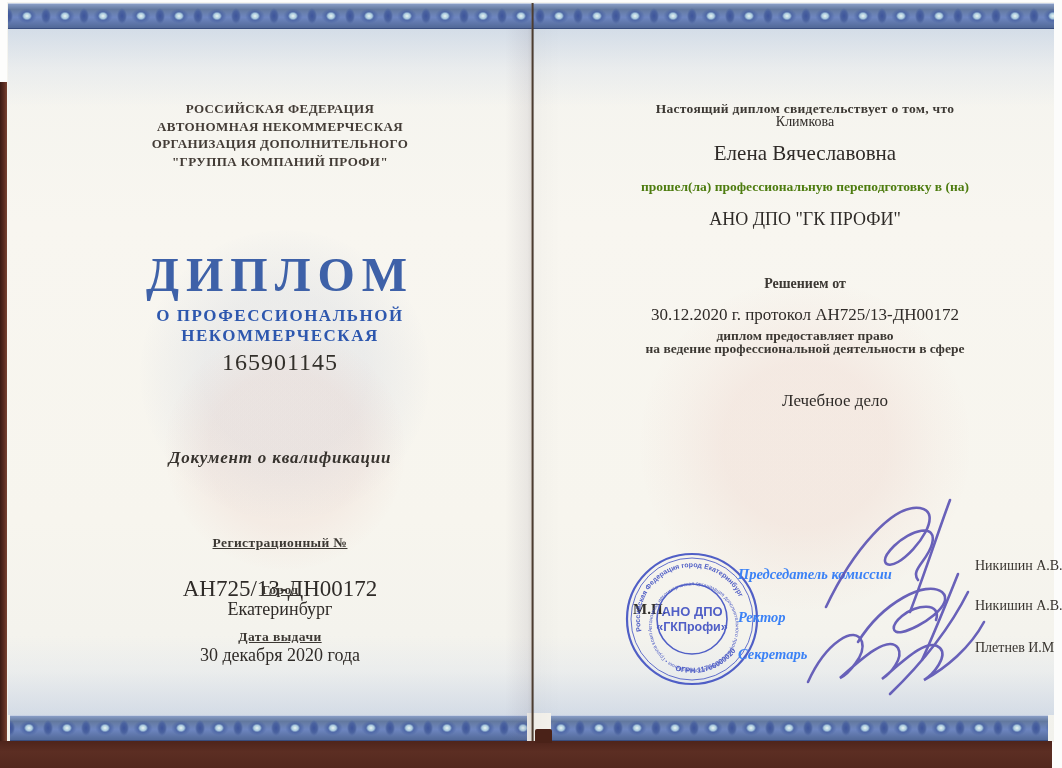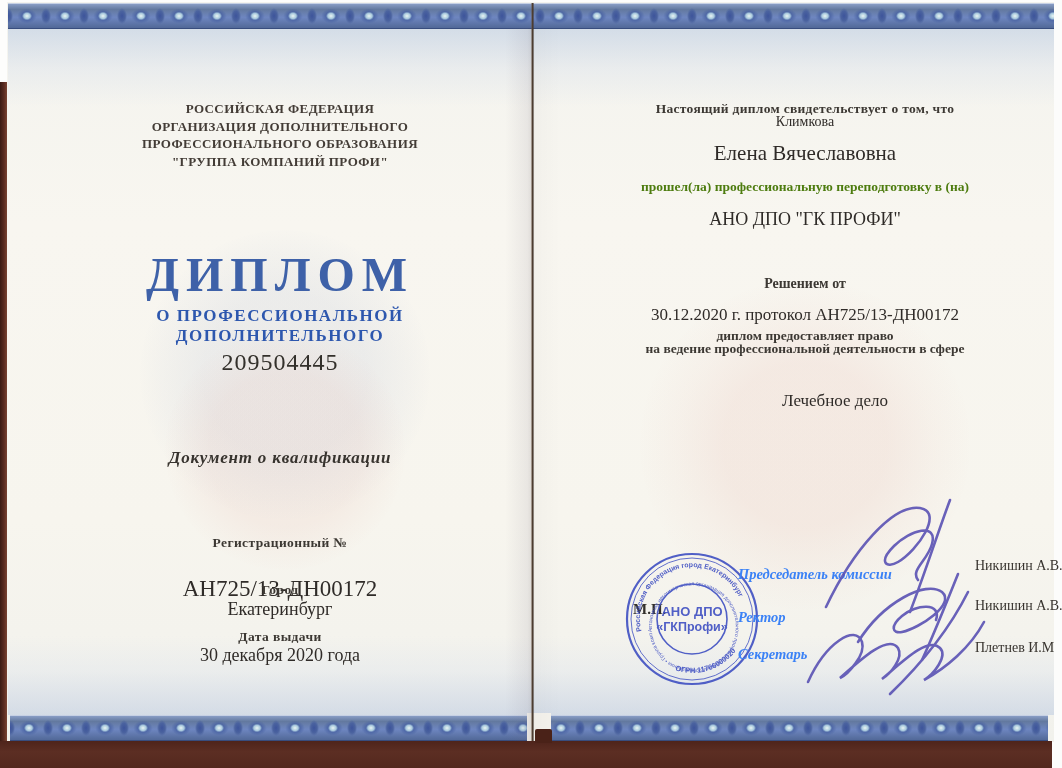--- a/index.html
+++ b/index.html
@@ -55,21 +55,21 @@
   
   .t{position:absolute;text-align:center;}
   .lp{left:50px;width:460px;}
   .rp{left:560px;width:490px;}
   .org{top:100px;font-size:13px;font-weight:bold;line-height:17.5px;letter-spacing:.4px;color:#433c36;}
   .title{top:247px;font-size:48px;font-weight:bold;letter-spacing:7px;color:#3e61a8;}
   .sub1{top:306px;font-size:17px;font-weight:bold;letter-spacing:1.5px;color:#2d57ae;}
   .sub2{top:326px;font-size:17px;font-weight:bold;letter-spacing:1.5px;color:#2d57ae;}
   .serial{top:349px;font-size:24px;letter-spacing:1px;color:#33302b;}
   .qual{top:448px;font-size:17px;font-weight:bold;font-style:italic;letter-spacing:.8px;color:#37332e;}
-  .lbl{font-size:13.5px;font-weight:bold;letter-spacing:.4px;color:#3c3833;}
+  .lbl{font-size:13.5px;font-weight:bold;letter-spacing:.4px;color:#3c3833;text-decoration:underline;}
   .reg-l{top:535px;}.reg-v{top:576px;font-size:23px;}
   .city-l{top:582px;}.city-v{top:599px;font-size:18px;}
   .date-l{top:629px;}.date-v{top:645px;font-size:18px;}
   .stmt{top:101px;font-size:13.5px;font-weight:bold;letter-spacing:.3px;color:#3c3833;}
   .surname{top:114px;font-size:14px;}
   .fullname{top:141px;font-size:21px;}
   .train{top:179px;font-size:13.5px;font-weight:bold;color:#4d7c0f;}
   .inst{top:209px;font-size:18px;}
   .dec-l{top:276px;font-size:14px;font-weight:bold;color:#3c3833;}
   .dec-v{top:305px;font-size:17px;}
@@ -103,28 +103,28 @@
   <div class="spine-line"></div>
 
   <div class="cover-left"></div>
   <div class="cover-bottom"></div>
   <div class="cover-tab"></div>
   <div class="edge-right"></div>
 
   <div>
     <div class="t lp org">
       <div>РОССИЙСКАЯ ФЕДЕРАЦИЯ</div>
+      <div>АВТОНОМНАЯ НЕКОММЕРЧЕСКАЯ</div>
       <div>ОРГАНИЗАЦИЯ ДОПОЛНИТЕЛЬНОГО</div>
-      <div>ПРОФЕССИОНАЛЬНОГО ОБРАЗОВАНИЯ</div>
       <div>"ГРУППА КОМПАНИЙ ПРОФИ"</div>
     </div>
     <div class="t lp title">ДИПЛОМ</div>
     <div class="t lp sub1">О ПРОФЕССИОНАЛЬНОЙ</div>
-    <div class="t lp sub2">ДОПОЛНИТЕЛЬНОГО</div>
-    <div class="t lp serial">209504445</div>
+    <div class="t lp sub2">НЕКОММЕРЧЕСКАЯ</div>
+    <div class="t lp serial">165901145</div>
     <div class="t lp qual">Документ о квалификации</div>
     <div class="t lp lbl reg-l">Регистрационный №</div>
     <div class="t lp reg-v">АН725/13-ДН00172</div>
     <div class="t lp lbl city-l">Город</div>
     <div class="t lp city-v">Екатеринбург</div>
     <div class="t lp lbl date-l">Дата выдачи</div>
     <div class="t lp date-v">30 декабря 2020 года</div>
   </div>
 
   <div>

